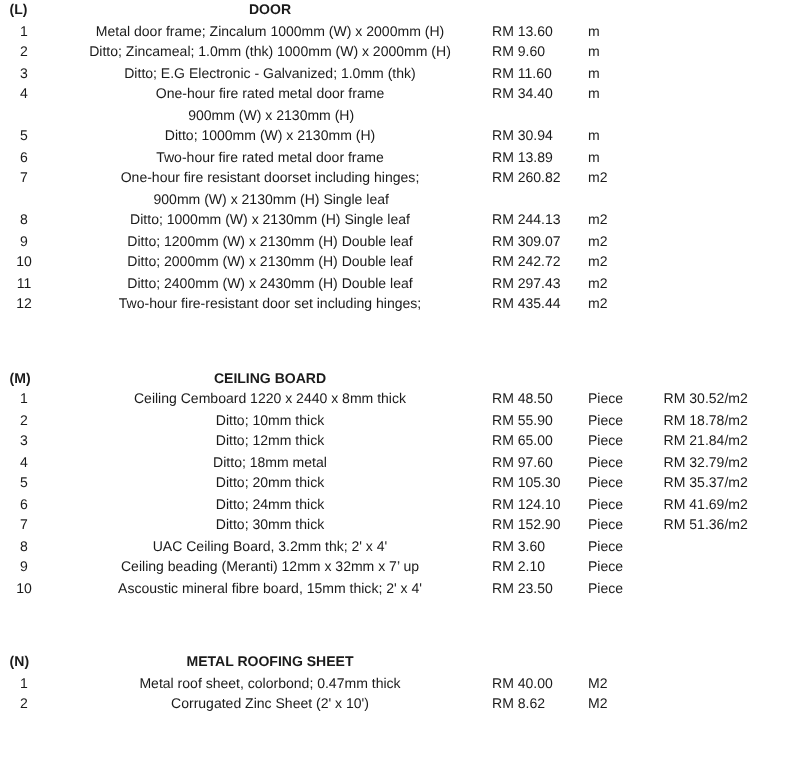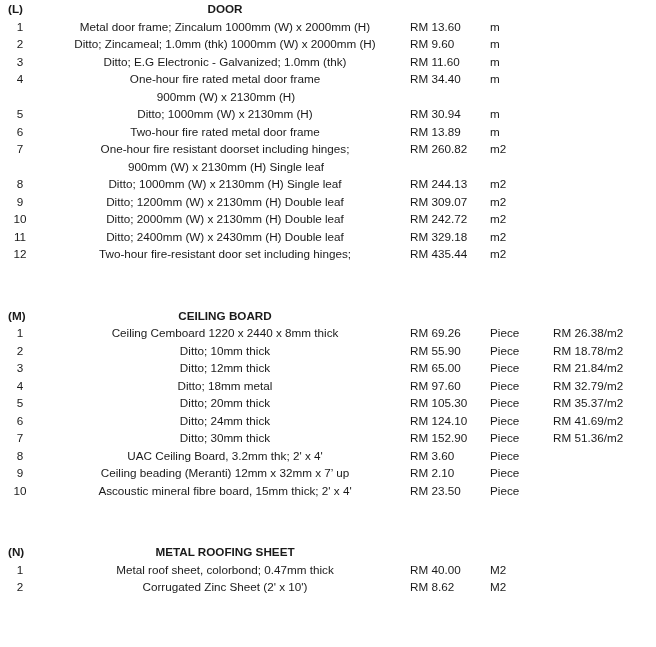--- a/index.html
+++ b/index.html
@@ -179,21 +179,21 @@
         <tr>
           <td class="ref">10</td>
           <td class="desc">Ditto; 2000mm (W) x 2130mm (H) Double leaf</td>
           <td class="rate">RM 242.72</td>
           <td class="unit">m2</td>
           <td class="alt"></td>
         </tr>
         <tr>
           <td class="ref">11</td>
           <td class="desc">Ditto; 2400mm (W) x 2430mm (H) Double leaf</td>
-          <td class="rate">RM 329.18</td>
+          <td class="rate">RM 297.43</td>
           <td class="unit">m2</td>
           <td class="alt"></td>
         </tr>
         <tr>
           <td class="ref">12</td>
           <td class="desc">Two-hour fire-resistant door set including hinges;</td>
           <td class="rate">RM 435.44</td>
           <td class="unit">m2</td>
           <td class="alt"></td>
         </tr>
@@ -209,23 +209,23 @@
         <tr class="section-header">
           <td class="ref">(M)</td>
           <td class="desc">CEILING BOARD</td>
           <td class="rate"></td>
           <td class="unit"></td>
           <td class="alt"></td>
         </tr>
         <tr>
           <td class="ref">1</td>
           <td class="desc">Ceiling Cemboard 1220 x 2440 x 8mm thick</td>
-          <td class="rate">RM 69.26</td>
-          <td class="unit">Piece</td>
-          <td class="alt">RM 26.38/m2</td>
+          <td class="rate">RM 48.50</td>
+          <td class="unit">Piece</td>
+          <td class="alt">RM 30.52/m2</td>
         </tr>
         <tr>
           <td class="ref">2</td>
           <td class="desc">Ditto; 10mm thick</td>
           <td class="rate">RM 55.90</td>
           <td class="unit">Piece</td>
           <td class="alt">RM 18.78/m2</td>
         </tr>
         <tr>
           <td class="ref">3</td>

